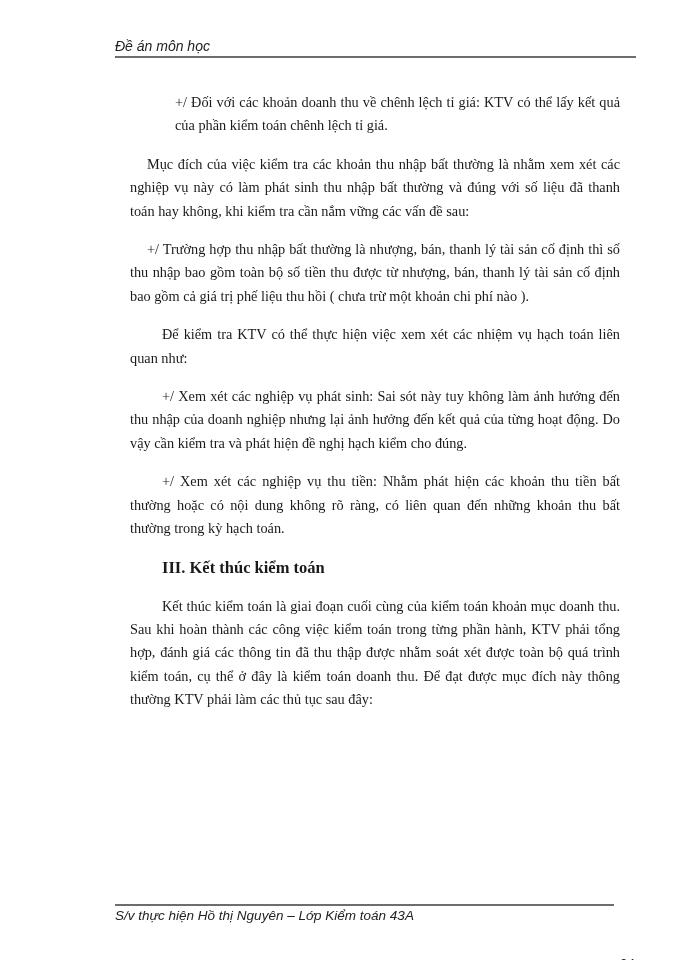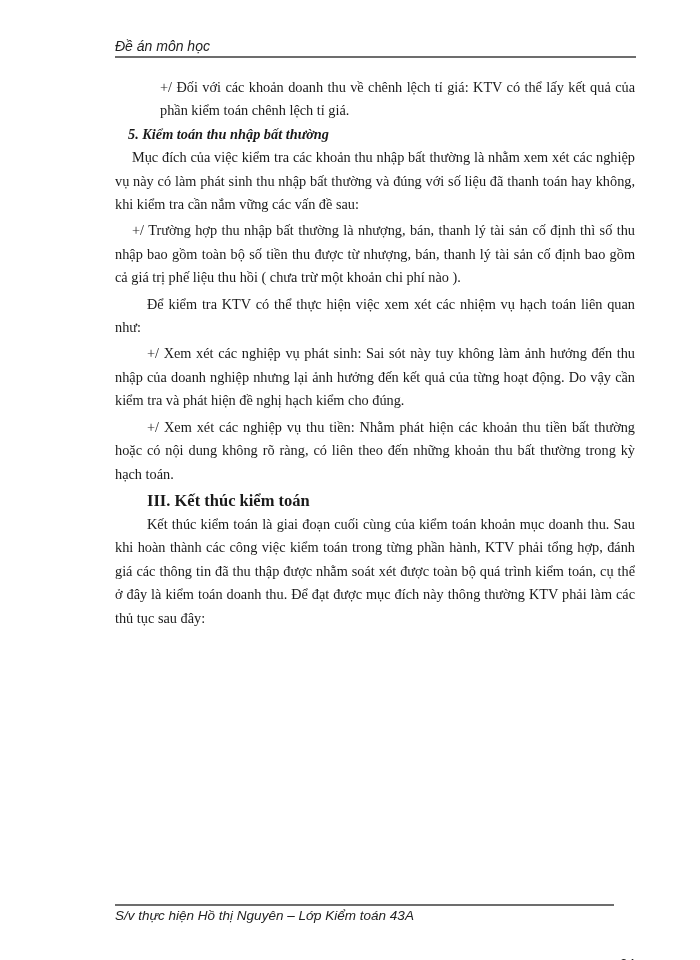--- a/index.html
+++ b/index.html
@@ -9,21 +9,21 @@
       position: absolute; left: 115px; top: 38px; width: 521px; height: 18px;
       border-bottom: 2px solid #6d6d6d;
       font-family: "Liberation Sans", sans-serif; font-style: italic; font-size: 14px;
       line-height: 16px; color: #222;
     }
     .body-text {
       position: absolute; left: 115px; top: 76px; width: 520px;
       font-family: "Liberation Serif", serif; font-size: 14.3px; line-height: 23.4px;
       text-align: justify; color: #1a1a1a;
     }
-    .body-text p { margin: 0; }
+    .body-text p { margin: 15px; }
     .ind0 { text-indent: 17px; }
     .ind2 { text-indent: 32px; }
     .blk { padding-left: 45px; text-indent: 0; }
     .heading5 {
       font-family: "Liberation Serif", serif; font-weight: bold; font-style: italic;
       font-size: 14.3px; padding-left: 13px; margin: 0;
     }
     .heading3 {
       font-family: "Liberation Serif", serif; font-weight: bold; font-size: 16.5px;
       padding-left: 32px; margin: 0; line-height: 24px;
@@ -40,25 +40,24 @@
     }
   </style>
 </head>
 <body>
 
 <div class="page">
   <div class="header">Đề án môn học</div>
 
   <div class="body-text">
     <p class="blk">+/  Đối với các khoản doanh thu về chênh lệch tỉ giá: KTV  có thể lấy kết quả của phần kiểm toán chênh lệch tỉ giá.</p>
-    <p class="heading5">5.  Kiểm toán thu nhập bất thường</p>
     <p class="ind0">Mục đích của việc kiểm tra các khoản thu nhập bất thường  là nhằm xem xét các nghiệp vụ này có làm phát sinh thu nhập bất thường và đúng với số liệu đã thanh toán hay không, khi kiểm tra cần nắm vững các vấn đề sau:</p>
     <p class="ind0" style="margin-top:3px">+/  Trường hợp thu nhập bất thường là nhượng, bán, thanh lý tài sản cố định thì số thu nhập  bao gồm toàn bộ số tiền thu được từ nhượng, bán, thanh lý tài sản cố định bao gồm cả giá trị phế liệu thu hồi ( chưa trừ một khoản chi phí nào ).</p>
     <p class="ind2" style="margin-top:3px">Để kiểm tra KTV  có thể thực hiện việc xem xét các nhiệm vụ hạch toán liên quan như:</p>
     <p class="ind2" style="margin-top:3px">+/ Xem xét các nghiệp vụ phát sinh: Sai sót này tuy không làm ảnh hưởng đến thu nhập  của doanh nghiệp nhưng lại ảnh hưởng đến kết quả của từng hoạt động. Do vậy cần kiểm tra và phát hiện đề nghị hạch kiểm cho đúng.</p>
-    <p class="ind2" style="margin-top:3px">+/  Xem xét các nghiệp vụ thu tiền: Nhằm phát hiện các khoản thu tiền bất thường hoặc có nội dung không rõ ràng, có liên theo đến những khoản thu bất thường trong kỳ hạch toán.</p>
+    <p class="ind2" style="margin-top:3px">+/  Xem xét các nghiệp vụ thu tiền: Nhằm phát hiện các khoản thu tiền bất thường hoặc có nội dung không rõ ràng, có liên quan đến những khoản thu bất thường trong kỳ hạch toán.</p>
     <p class="heading3" style="margin-top:3px">III. Kết thúc kiểm toán</p>
     <p class="ind2">Kết thúc kiểm toán là giai đoạn cuối cùng của kiểm toán khoản mục doanh thu. Sau khi hoàn thành các công việc kiểm toán trong từng phần hành, KTV phải tổng hợp, đánh giá các thông tin đã thu thập được nhằm soát xét được toàn bộ quá trình kiểm toán, cụ thể ở đây là kiểm toán doanh thu. Để đạt được mục đích này thông thường KTV  phải làm các thủ tục sau đây:</p>
   </div>
 
   <div class="footer">S/v thực hiện Hồ thị Nguyên – Lớp Kiểm toán 43A</div>
   <div class="page-number">34</div>
 </div>
 
 </body></html>

